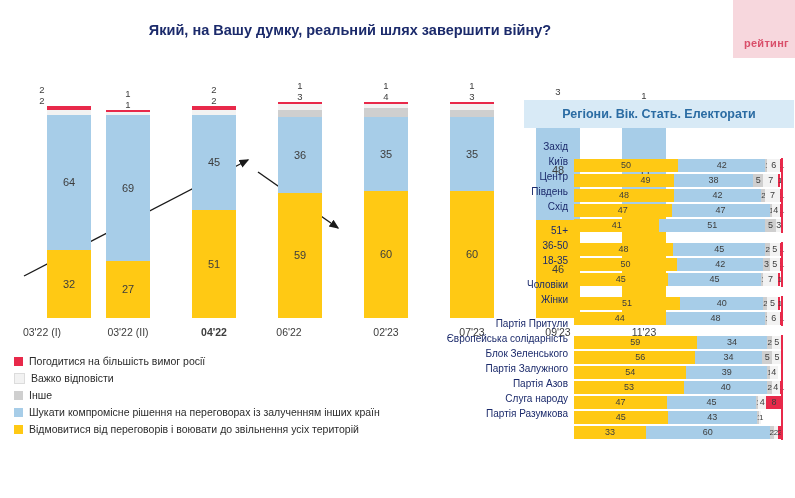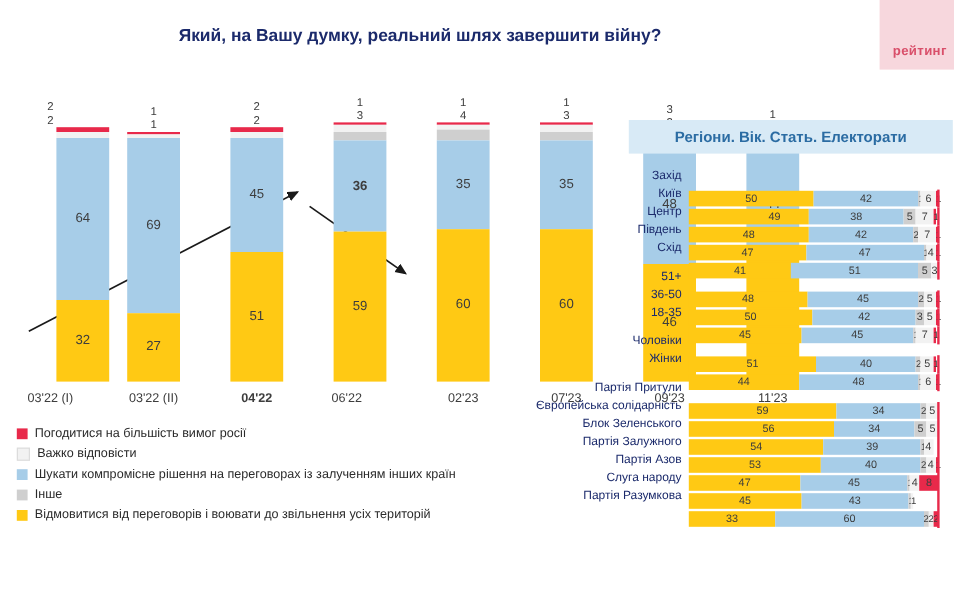--- a/index.html
+++ b/index.html
@@ -251,21 +251,21 @@
         <span>51</span>
       </div>
     </div>
     <div class="small-lbl" style="left: 184px; top: 4px;">2</div>
     <div class="small-lbl" style="left: 184px; top: 15px;">2</div>
     <div class="col-label" style="left: 180px; font-weight: bold;">04'22</div>
     <div class="col" style="left: 270px;">
       <div class="seg seg-red" style="height: 2.12px;"></div>
       <div class="seg seg-white" style="height: 6.36px;"></div>
       <div class="seg seg-grey" style="height: 6.36px;"></div>
-      <div class="seg seg-blue" style="height: 76.32px; font-weight: bold;">
+      <div class="seg seg-blue" style="height: 76.32px;">
         <span>36</span>
       </div>
       <div class="seg seg-yellow" style="height: 125.08px;">
         <span>59</span>
       </div>
     </div>
     <div class="small-lbl" style="left: 270px; top: -0.24px;">1</div>
     <div class="small-lbl" style="left: 270px; top: 10.76px;">3</div>
     <div class="col-label" style="left: 255px;">06'22</div>
     <div class="col" style="left: 356px;">
@@ -328,26 +328,26 @@
 <div class="legend" id="legend">
     <div class="legend-row">
       <span class="legend-swatch" style="background: rgb(232, 41, 74);"></span>
       <span class="legend-label">Погодитися на більшість вимог росії</span>
     </div>
     <div class="legend-row">
       <span class="legend-swatch" style="background: rgb(242, 242, 242); border: 1px solid rgb(220, 220, 220);"></span>
       <span class="legend-label">Важко відповісти</span>
     </div>
     <div class="legend-row">
+      <span class="legend-swatch" style="background: rgb(207, 207, 207);"></span>
+      <span class="legend-label">Інше</span>
+    </div>
+    <div class="legend-row">
       <span class="legend-swatch" style="background: rgb(167, 205, 232);"></span>
       <span class="legend-label">Шукати компромісне рішення на переговорах із залученням інших країн</span>
-    </div>
-    <div class="legend-row">
-      <span class="legend-swatch" style="background: rgb(207, 207, 207);"></span>
-      <span class="legend-label">Інше</span>
     </div>
     <div class="legend-row">
       <span class="legend-swatch" style="background: rgb(255, 201, 20);"></span>
       <span class="legend-label">Відмовитися від переговорів і воювати до звільнення усіх територій</span>
     </div>
   </div>
 
 <div class="right-panel">
   <div class="panel-header">
     <span class="panel-header-text">Регіони. Вік. Стать. Електорати</span>

